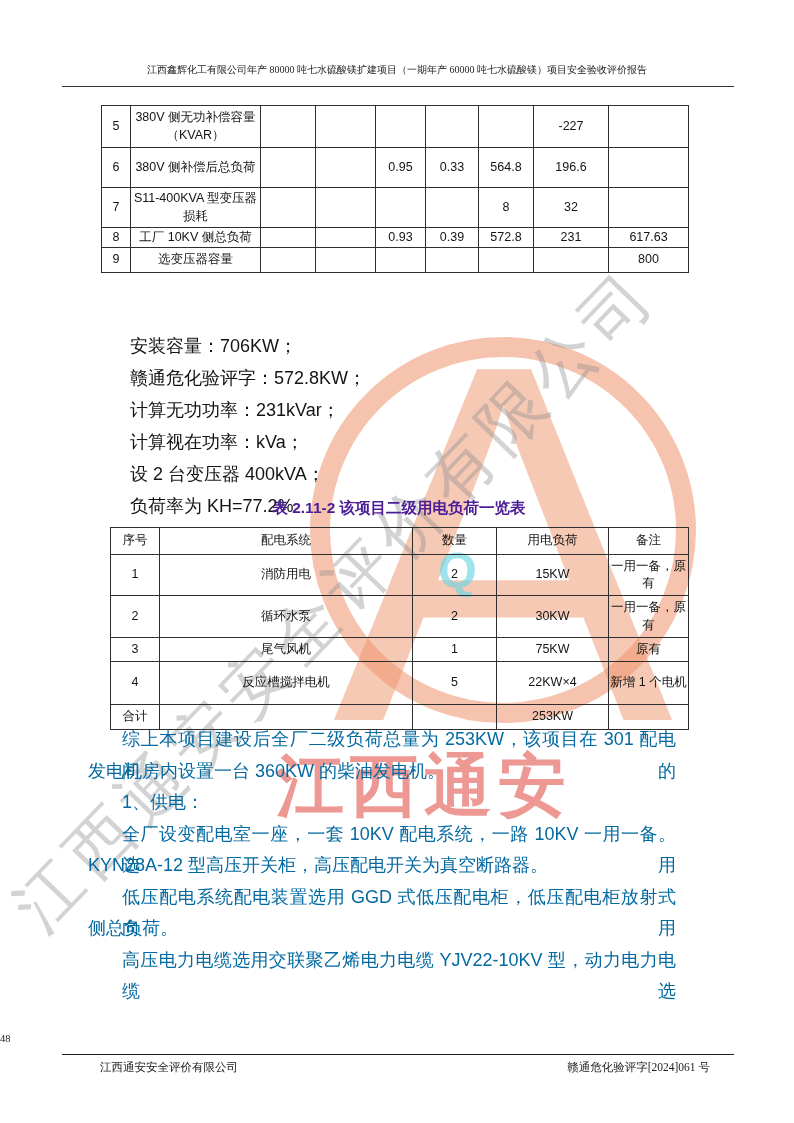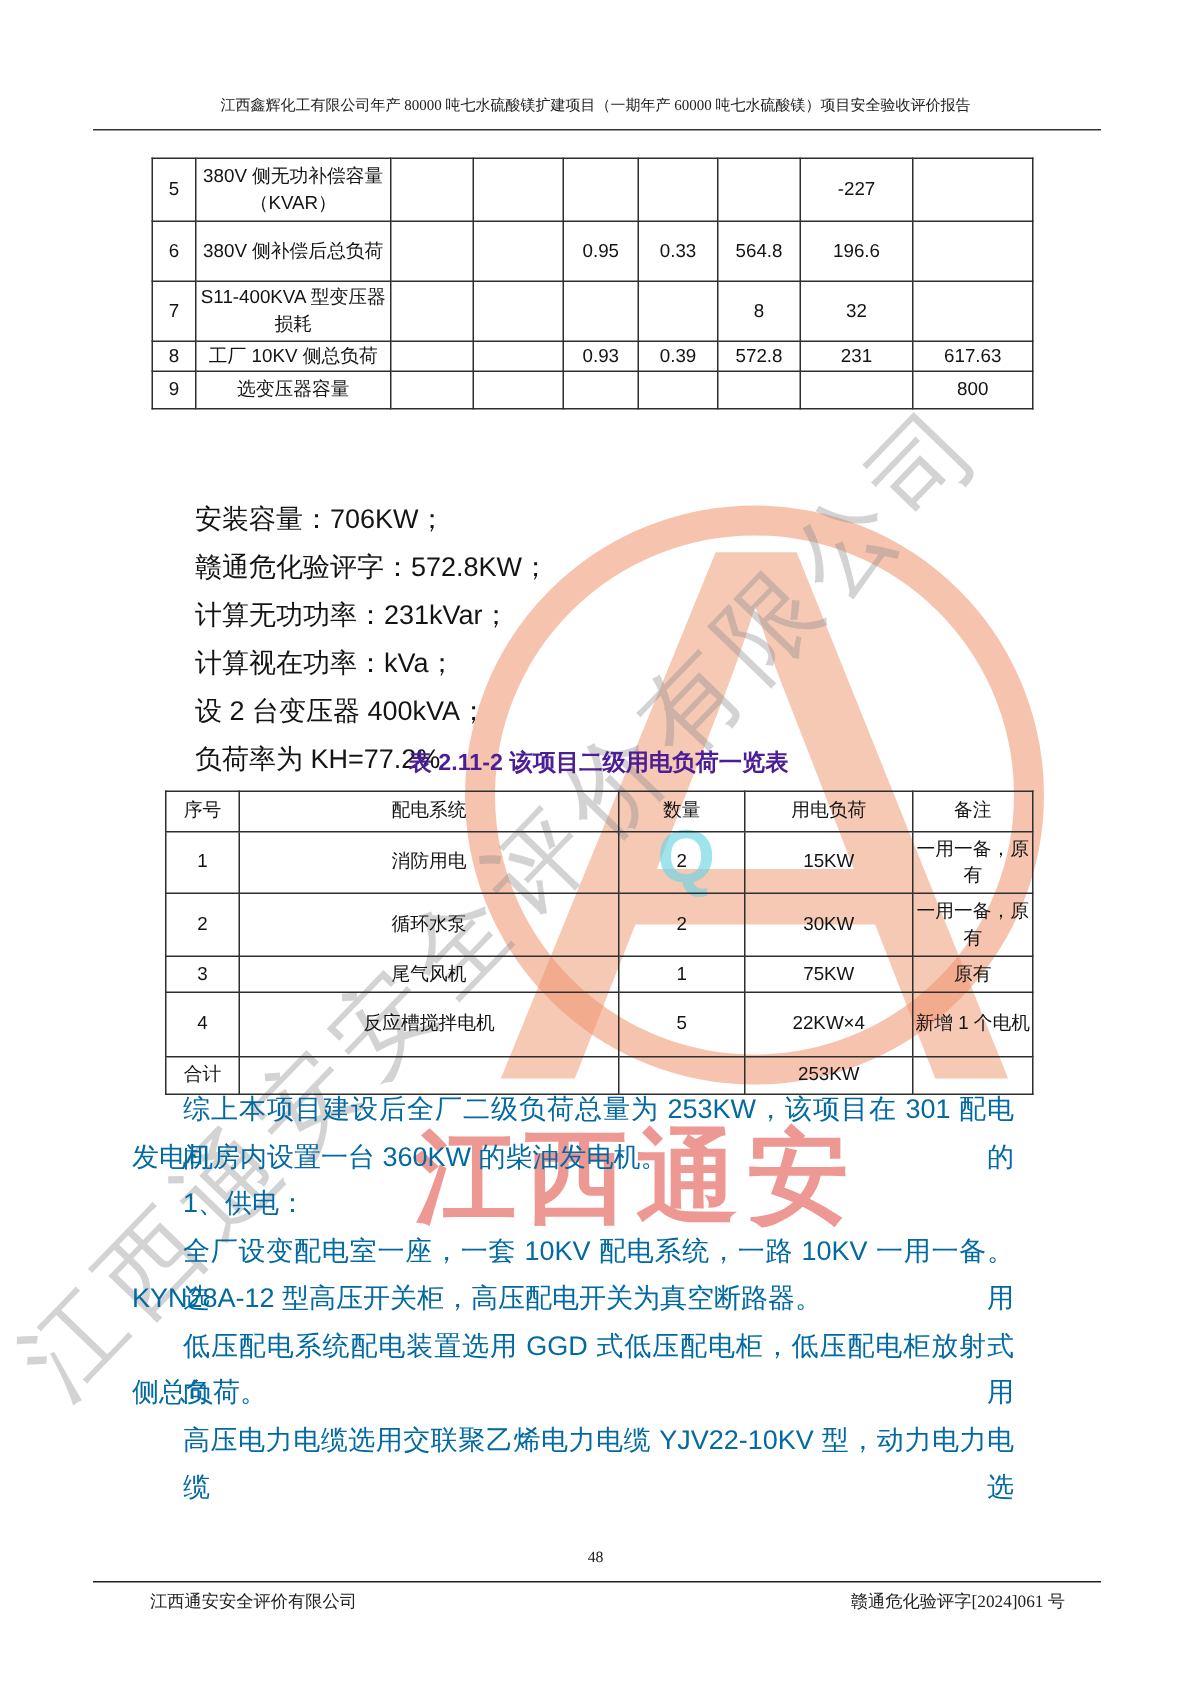--- a/index.html
+++ b/index.html
@@ -68,21 +68,21 @@
     left:110px; top:498px; width:578px; text-align:center;
     font-size:15.5px; font-weight:bold; color:#4c1d95;
   }
 
   .body-block { left:88px; top:724px; width:622px; font-size:18px; color:#0369a1; }
   .bline { height:31.5px; line-height:31.5px; white-space:nowrap; }
   .indent { padding-left:34px; }
   .just { width:588px; white-space:normal; text-align:justify; text-align-last:justify; }
 
   .page-num {
-    position:absolute; left:0; top:1033px; width:794px; text-align:center;
+    position:absolute; left:0; top:1033px; width:794px; text-align:left;
     font-size:10.5px; font-family:"Liberation Serif", serif; color:#222;
   }
   .footer-rule { position:absolute; left:62px; top:1054px; width:672px; border-top:1.5px solid #222; }
   .footer-left {
     position:absolute; left:100px; top:1060px; font-size:11.5px;
     font-family:"Liberation Serif", serif; color:#222;
   }
   .footer-right {
     position:absolute; right:84px; top:1060px; font-size:11.5px;
     font-family:"Liberation Serif", serif; color:#222;

